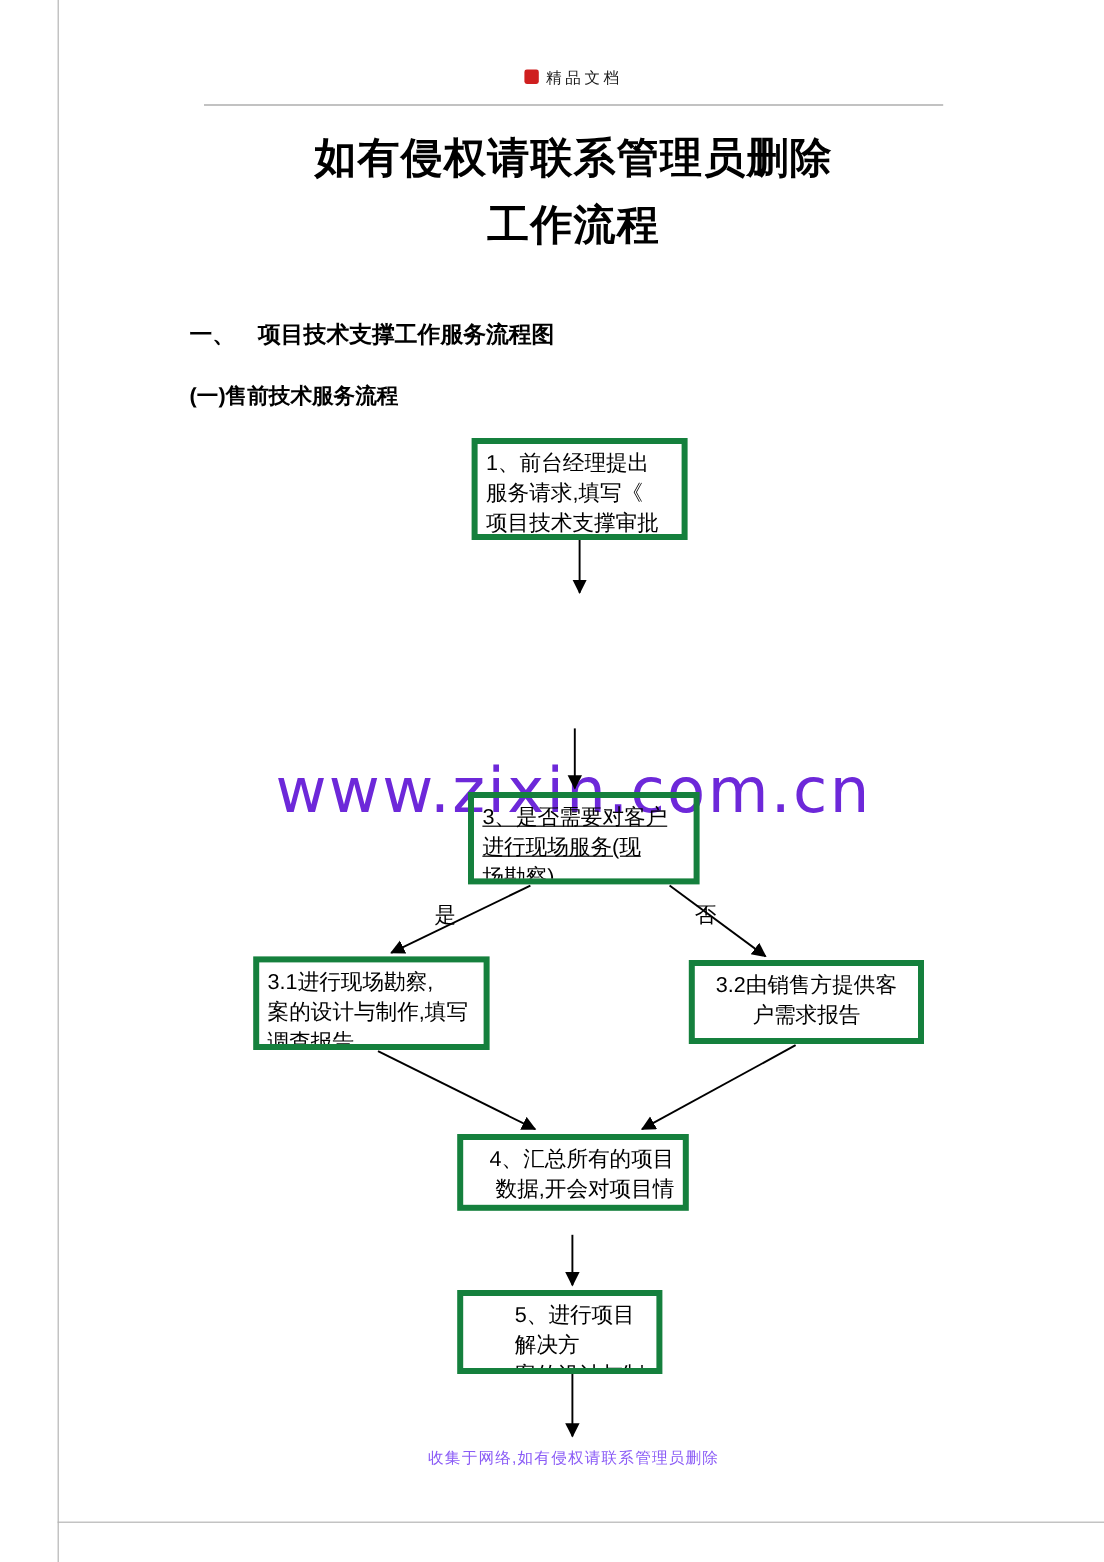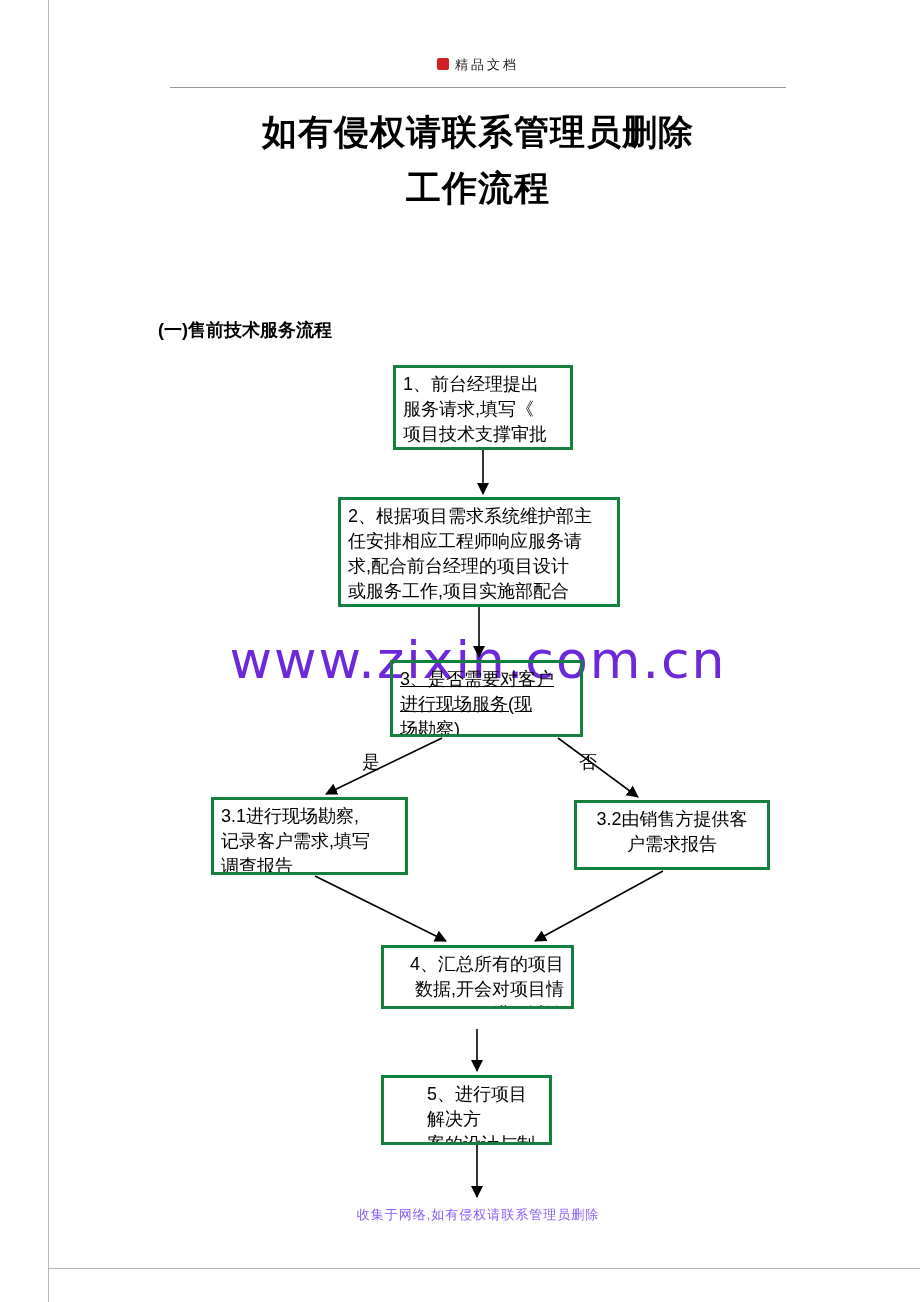--- a/index.html
+++ b/index.html
@@ -30,21 +30,21 @@
 
   
   .watermark{
     position:absolute;top:630px;left:0;width:100%;text-align:center;
     font-size:52px;color:#6d28d9;letter-spacing:2px;z-index:0;
     font-family:"DejaVu Sans",sans-serif;
   }
 
   
   .box{
-    position:absolute;border:3px solid #15803d;background:transparent;
+    position:absolute;border:5px solid #15803d;background:transparent;
     font-size:18px;line-height:25px;padding:4px 7px;
     white-space:pre-line;overflow:hidden;box-sizing:border-box;z-index:2;
   }
   .b1{left:375px;top:365px;width:180px;height:85px;}
   .b2{left:320px;top:497px;width:282px;height:110px;}
   .b3{left:372px;top:660px;width:193px;height:77px;text-decoration:underline;}
   .b31{left:193px;top:797px;width:197px;height:78px;}
   .b32{left:556px;top:800px;width:196px;height:70px;text-align:center;}
   .b4{left:363px;top:945px;width:193px;height:64px;text-align:right;}
   .b5{left:363px;top:1075px;width:171px;height:70px;padding-left:43px;}
@@ -69,36 +69,33 @@
   <div class="badge">
     <span class="dot"></span><span>精品文档</span>
   </div>
   <div class="rule"></div>
 
   <div class="title">
     <div>如有侵权请联系管理员删除</div>
     <div>工作流程</div>
   </div>
 
+  <div class="h1">一、　项目技术支撑工作服务流程图</div>
   <div class="h2">(一)售前技术服务流程</div>
 
   <div class="watermark">www.zixin.com.cn</div>
 
   <div class="box b1">1、前台经理提出
 服务请求,填写《
 项目技术支撑审批</div>
-  <div class="box b2">2、根据项目需求系统维护部主
-任安排相应工程师响应服务请
-求,配合前台经理的项目设计
-或服务工作,项目实施部配合</div>
   <div class="box b3">3、是否需要对客户
 进行现场服务(现
 场勘察)</div>
   <div class="box b31">3.1进行现场勘察,
-记录客户需求,填写
+案的设计与制作,填写
 调查报告</div>
   <div class="box b32">3.2由销售方提供客
 户需求报告</div>
   <div class="box b4">4、汇总所有的项目
 数据,开会对项目情
 况进行讨论</div>
   <div class="box b5">5、进行项目解决方
 案的设计与制作</div>
 
   <div class="branch-label lbl-yes">是</div>

